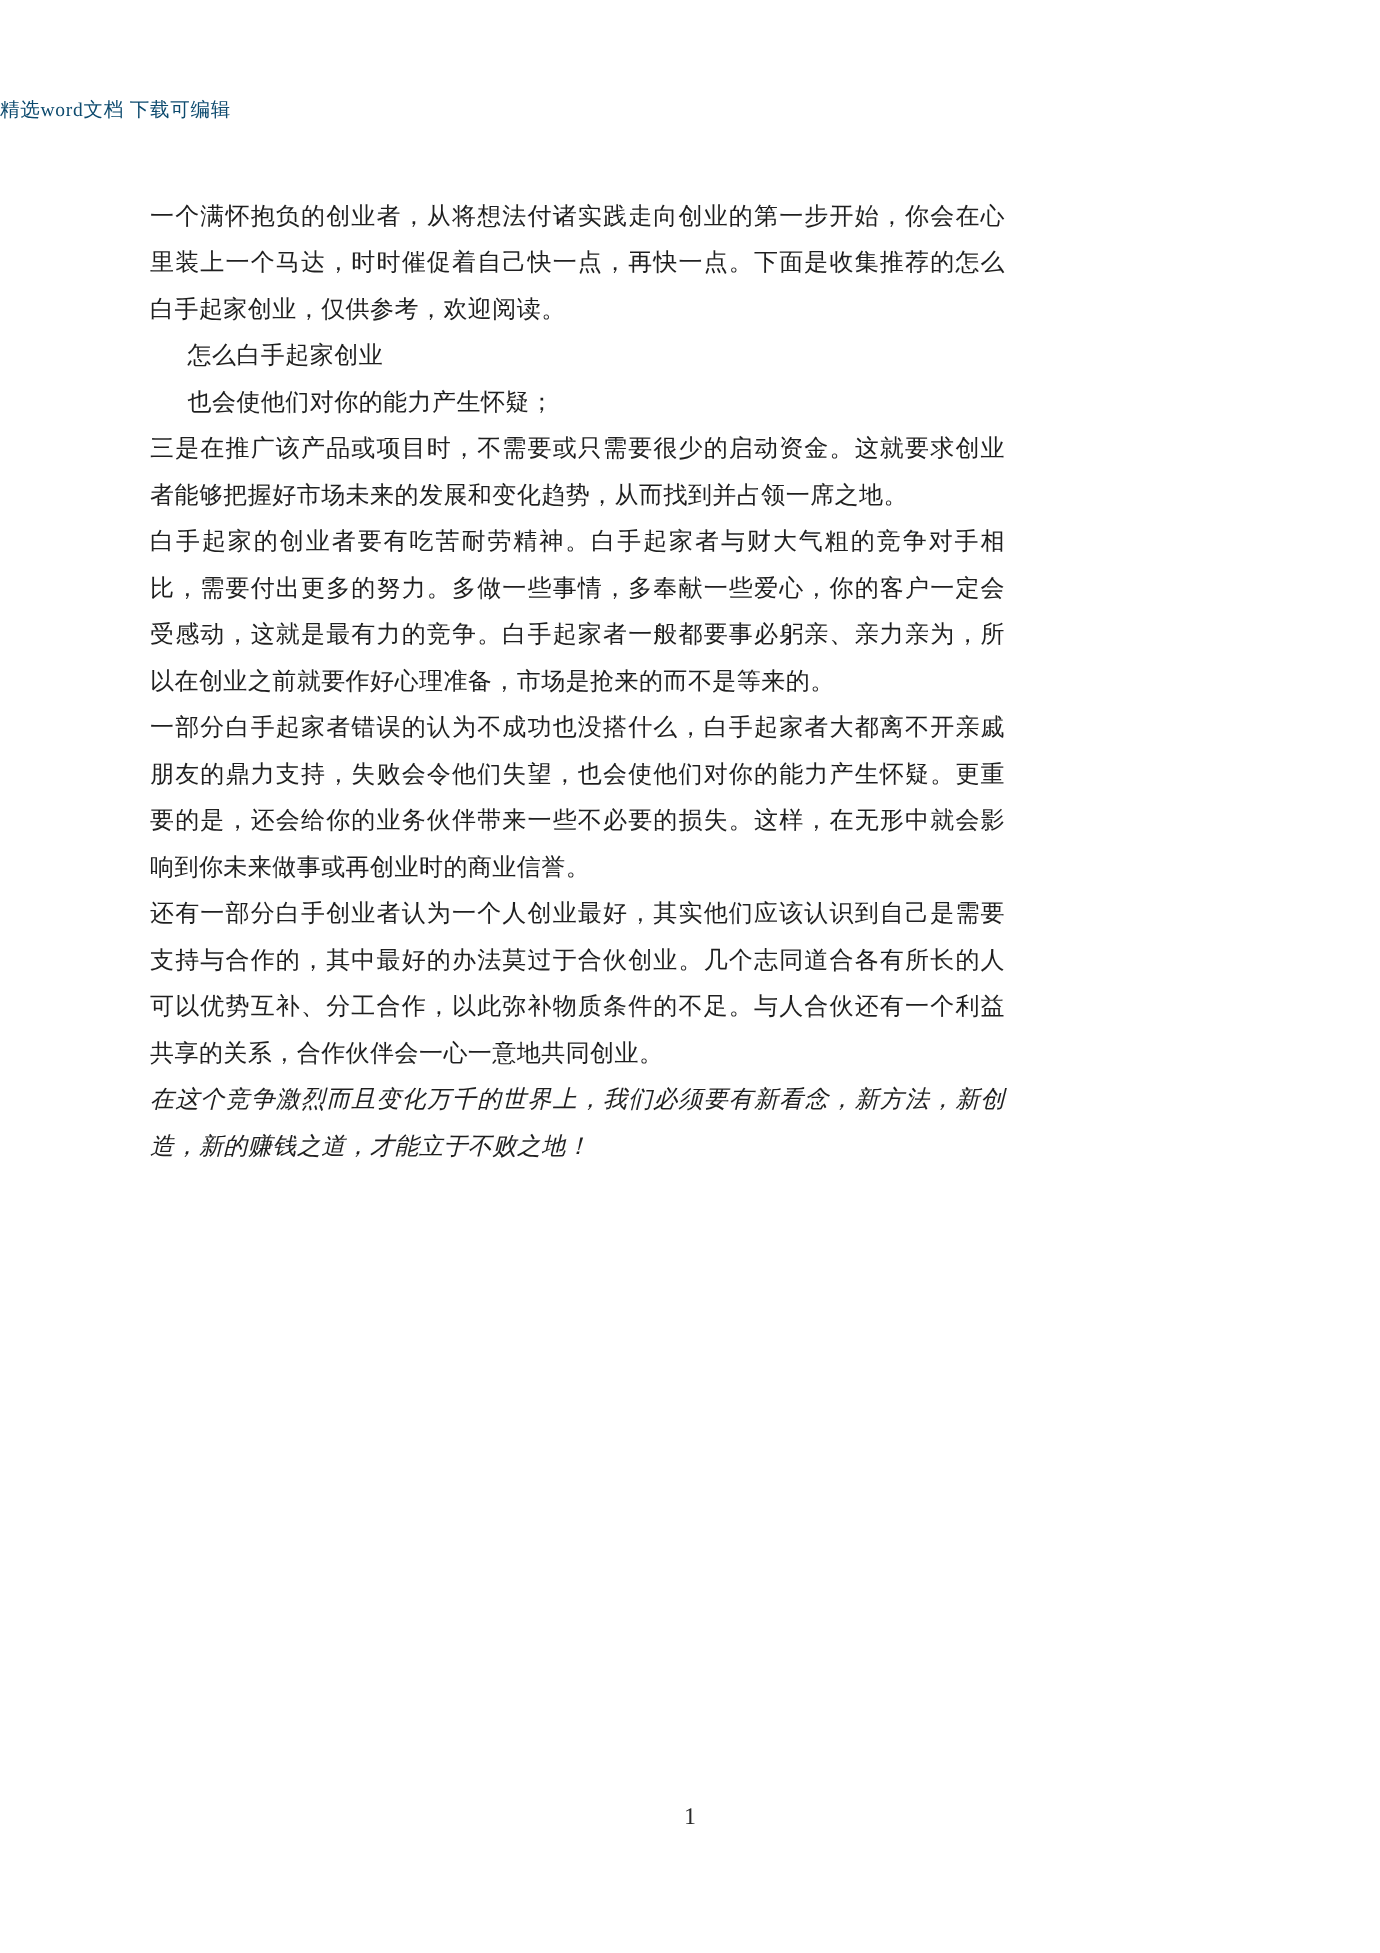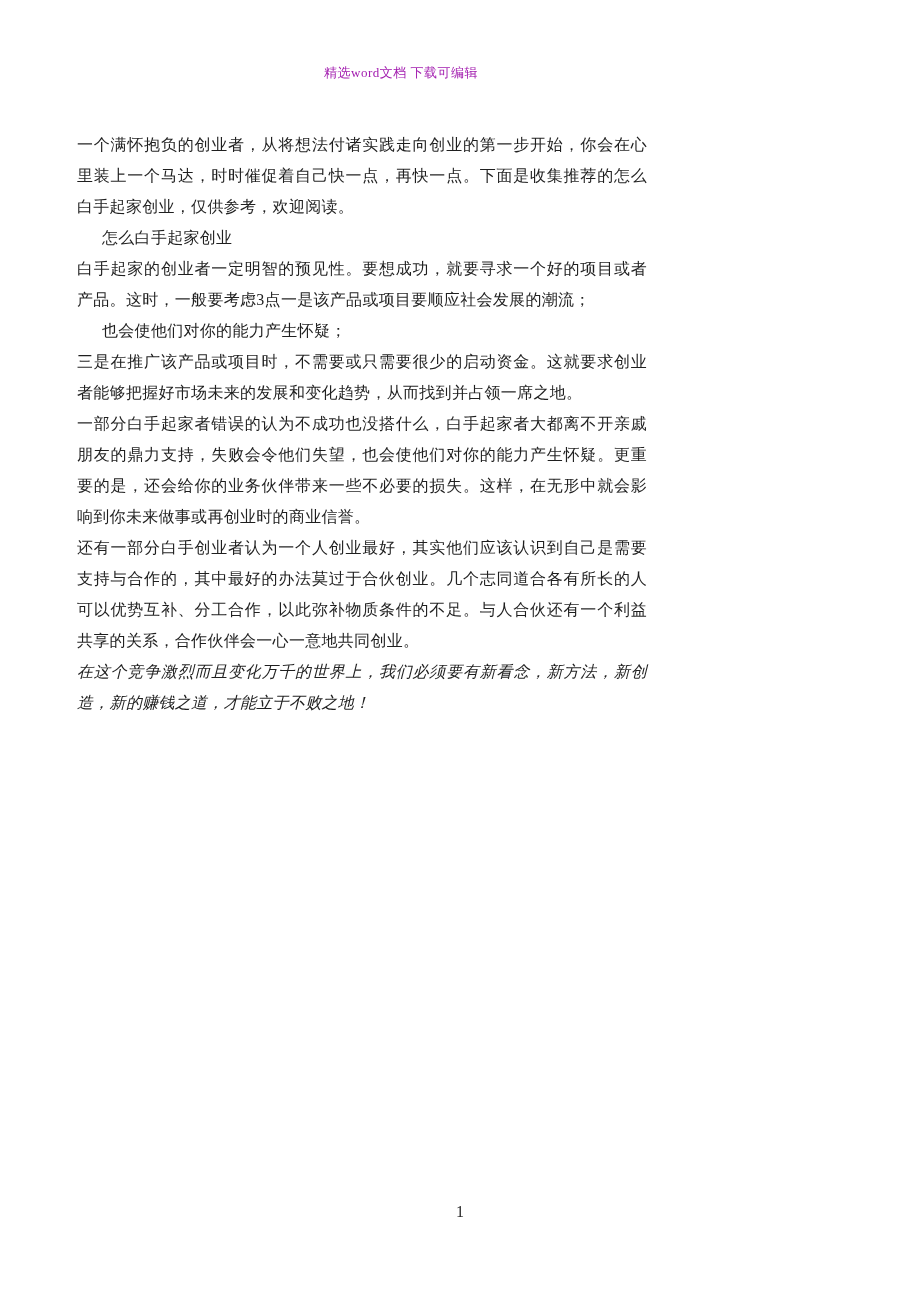--- a/index.html
+++ b/index.html
@@ -10,28 +10,28 @@
     background: #ffffff;
     overflow: hidden;
     font-family: "Liberation Serif", "DejaVu Serif", serif;
     color: #1f1f1f;
   }
   .doc-header {
     position: absolute;
     top: 64px;
     left: 0;
     right: 118px;          
-    text-align: center;
+    text-align: left;
     font-size: 13px;
     letter-spacing: 0.5px;
-    color: #a21caf;
+    color: #0c4a6e;
   }
   .content {
     box-sizing: border-box;
-    margin-left: 77px;
+    margin-left: 100px;
     width: 570px;
     padding-top: 129px;
     font-size: 16px;
     line-height: 31px;
     letter-spacing: 0.3px;
     text-align: justify;
   }
   .content p { margin: 0; }
   .indent { padding-left: 25px; }
   .mt17 { margin-top: 17px; }
@@ -57,27 +57,27 @@
 
 <div class="page">
 
   <div class="doc-header">精选word文档 下载可编辑</div>
 
   <div class="content">
     <p>一个满怀抱负的创业者，从将想法付诸实践走向创业的第一步开始，你会在心里装上一个马达，时时催促着自己快一点，再快一点。下面是收集推荐的怎么白手起家创业，仅供参考，欢迎阅读。</p>
 
     <p class="indent mt17">怎么白手起家创业</p>
 
-    <p class="mt34">白手起家的创业者一定明智的预见性。要想成功，就要寻求一个好的项目或者产品。这时，一般要考虑3点一是该产品或项目要顺应社会发展的潮流；</p>
 
     <p class="indent mt21">也会使他们对你的能力产生怀疑；</p>
 
     <p class="mt31">三是在推广该产品或项目时，不需要或只需要很少的启动资金。这就要求创业者能够把握好市场未来的发展和变化趋势，从而找到并占领一席之地。</p>
 
 
+    <p class="mt26">白手起家的创业者要有吃苦耐劳精神。白手起家者与财大气粗的竞争对手相比，需要付出更多的努力。多做一些事情，多奉献一些爱心，你的客户一定会受感动，这就是最有力的竞争。白手起家者一般都要事必躬亲、亲力亲为，所以在创业之前就要作好心理准备，市场是抢来的而不是等来的。</p>
 
     <p class="mt24">一部分白手起家者错误的认为不成功也没搭什么，白手起家者大都离不开亲戚朋友的鼎力支持，失败会令他们失望，也会使他们对你的能力产生怀疑。更重要的是，还会给你的业务伙伴带来一些不必要的损失。这样，在无形中就会影响到你未来做事或再创业时的商业信誉。</p>
 
     <p class="mt21">还有一部分白手创业者认为一个人创业最好，其实他们应该认识到自己是需要支持与合作的，其中最好的办法莫过于合伙创业。几个志同道合各有所长的人可以优势互补、分工合作，以此弥补物质条件的不足。与人合伙还有一个利益共享的关系，合作伙伴会一心一意地共同创业。</p>
 
     <p class="mt18">在这个竞争激烈而且变化万千的世界上，我们必须要有新看念，新方法，新创造，新的赚钱之道，才能立于不败之地！</p>
   </div>
 
   <div class="doc-footer">1</div>
 

